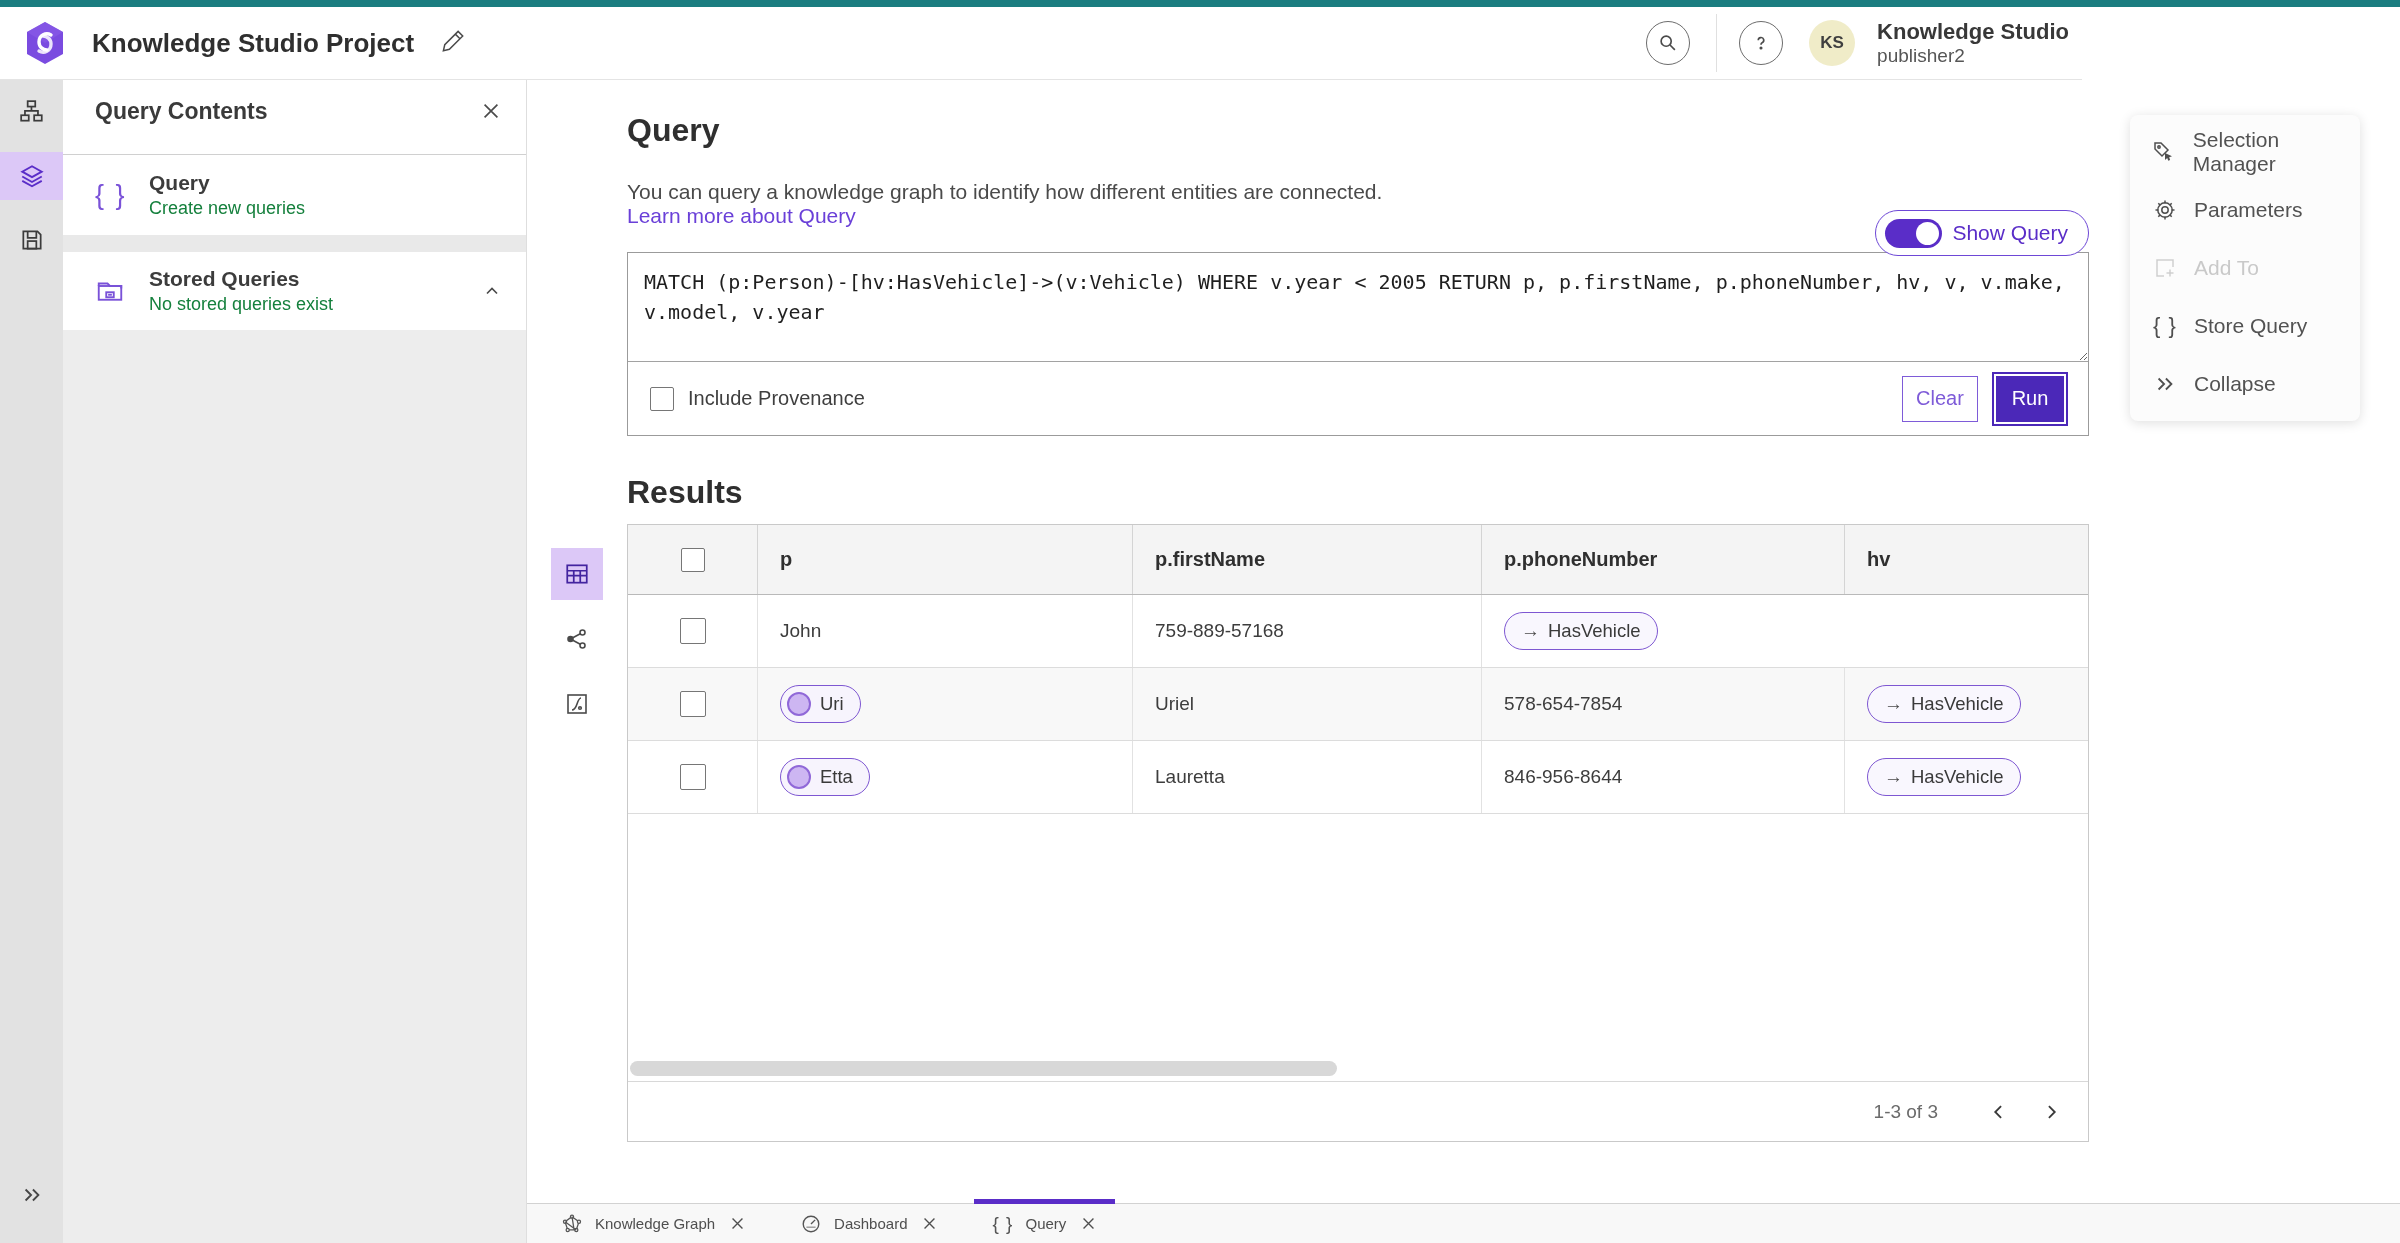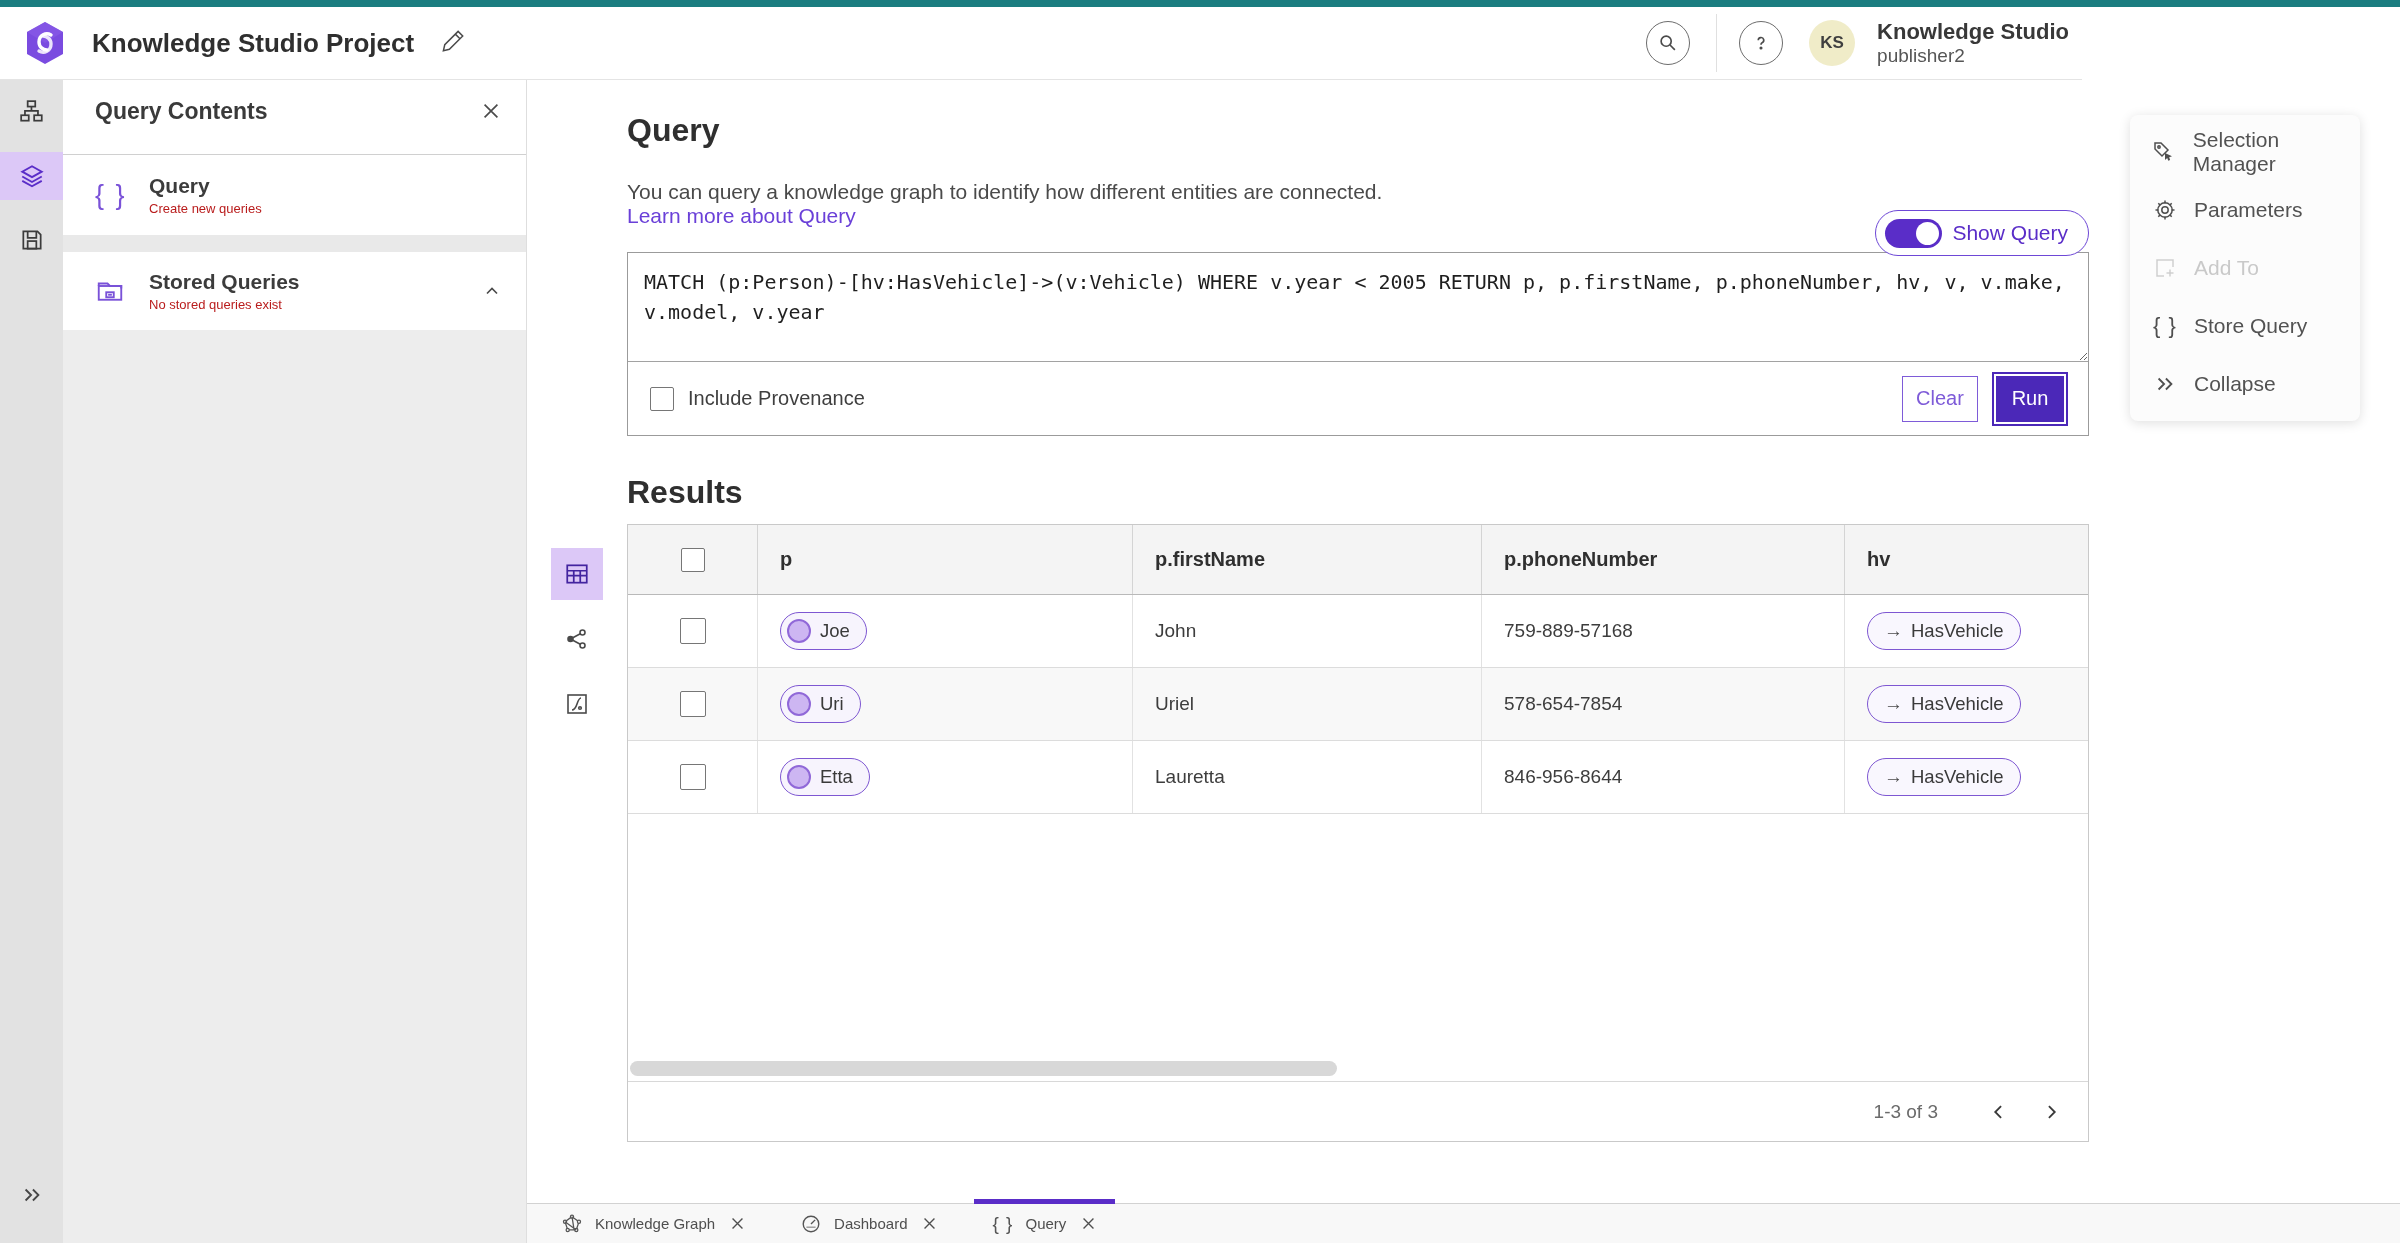--- a/index.html
+++ b/index.html
@@ -47,21 +47,21 @@
   .panel-title{font-size:23px; font-weight:600; color:#3a3a3a;}
   .panel-close{margin-left:auto; background:none; border:none; color:#4a4a4a; cursor:pointer;}
   .panel-item{background:#fff; display:flex; align-items:center; padding:0 24px 0 32px; cursor:pointer;}
   .panel-item.query-item{height:80px;}
   .panel-item.stored-item{height:78px;}
   .panel-gap{height:17px; background:#e9e9e9;}
   .pi-icon{width:44px; color:#7a52d8; flex:none;}
   .braces-glyph{font-size:27px; font-weight:500; letter-spacing:2px; color:#7a52d8;}
   .pi-text{margin-left:10px;}
   .pi-title{font-size:21px; font-weight:600; color:#3c3c3c;}
-  .pi-desc{font-size:13px; color:#b91c1c; margin-top:3px;}
+  .pi-desc{font-size:18px; color:#15803d; margin-top:3px;}
   .pi-chevron{margin-left:auto; color:#4a4a4a; cursor:pointer;}
   .filter-wrap{background:#fff; padding:2px 22px 22px 22px;}
   .filter-box{height:42px; border:1px solid #949494; background:#fff; display:flex; align-items:center;
               padding:0 12px; }
   .filter-box input{border:none; outline:none; font-size:20px; margin-left:10px; width:100%;
                     font-family:inherit; color:#3a3a3a;}
   .filter-box input::placeholder{color:#9a9a9a;}
 
   
   .main{position:absolute; left:527px; top:80px; right:0; bottom:40px; background:#fff; overflow:hidden;}
@@ -337,26 +337,20 @@
           <div class="th">p.phoneNumber</div>
 
           <div class="th">hv</div>
         </div>
       <div class="tbody">
 
           <div class="tgrid trow">
             <div class="td check-cell">
               <span class="checkbox"></span>
             </div>
-            <div class="td">
-              <span class="node-chip">
-                <span class="node-dot"></span>
-                <span class="node-label">Joe</span>
-              </span>
-            </div>
             <div class="td">John</div>
             <div class="td">759-889-57168</div>
             <div class="td">
               <span class="rel-chip">
                 <span class="rel-arrow">→</span>
                 <span class="rel-label">HasVehicle</span>
               </span>
             </div>
           </div>
 

